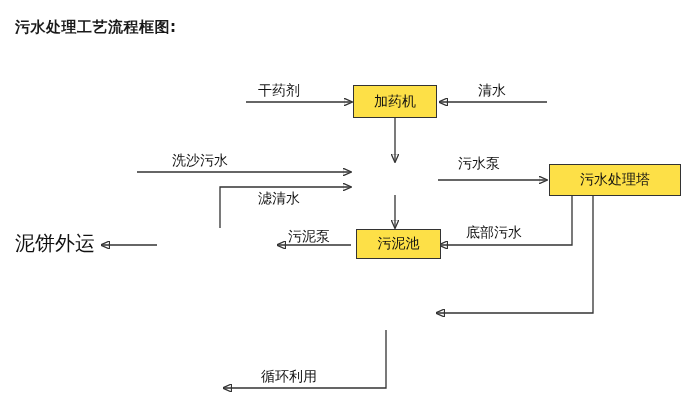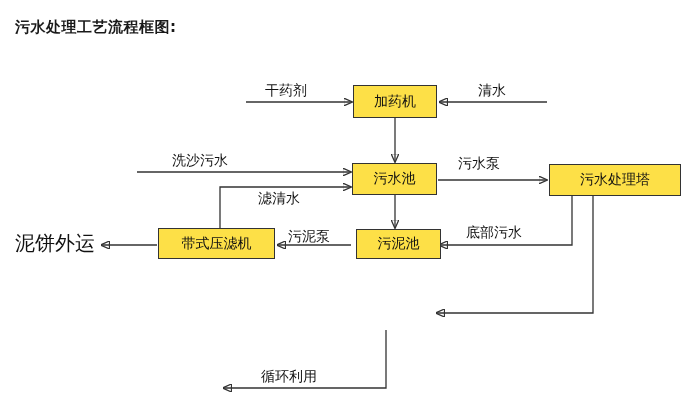--- a/index.html
+++ b/index.html
@@ -101,38 +101,32 @@
 
     <path d="M593,196 L593,313 L436,313" marker-end="url(#ah)"></path>
 
     <path d="M386,330 L386,388 L223,388" marker-end="url(#ah)"></path>
   </svg>
 
   <div class="node" style="left:353px; top:85px; width:84px; height:33px;">
     <span>加药机</span>
   </div>
 
-  <div class="node" style="left:352px; top:163px; width:85px; height:32px;">
-    <span>污水池</span>
-  </div>
 
   <div class="node" style="left:549px; top:164px; width:132px; height:32px;">
     <span>污水处理塔</span>
   </div>
 
   <div class="node" style="left:356px; top:229px; width:85px; height:30px;">
     <span>污泥池</span>
   </div>
 
-  <div class="node" style="left:158px; top:228px; width:117px; height:31px;">
-    <span>带式压滤机</span>
-  </div>
 
 
-  <div class="edge-label" style="left:265px; top:82px;">干药剂</div>
+  <div class="edge-label" style="left:258px; top:82px;">干药剂</div>
 
   <div class="edge-label" style="left:478px; top:82px;">清水</div>
 
   <div class="edge-label" style="left:172px; top:152px;">洗沙污水</div>
 
   <div class="edge-label" style="left:458px; top:155px;">污水泵</div>
 
   <div class="edge-label" style="left:258px; top:190px;">滤清水</div>
 
   <div class="edge-label" style="left:288px; top:228px;">污泥泵</div>

